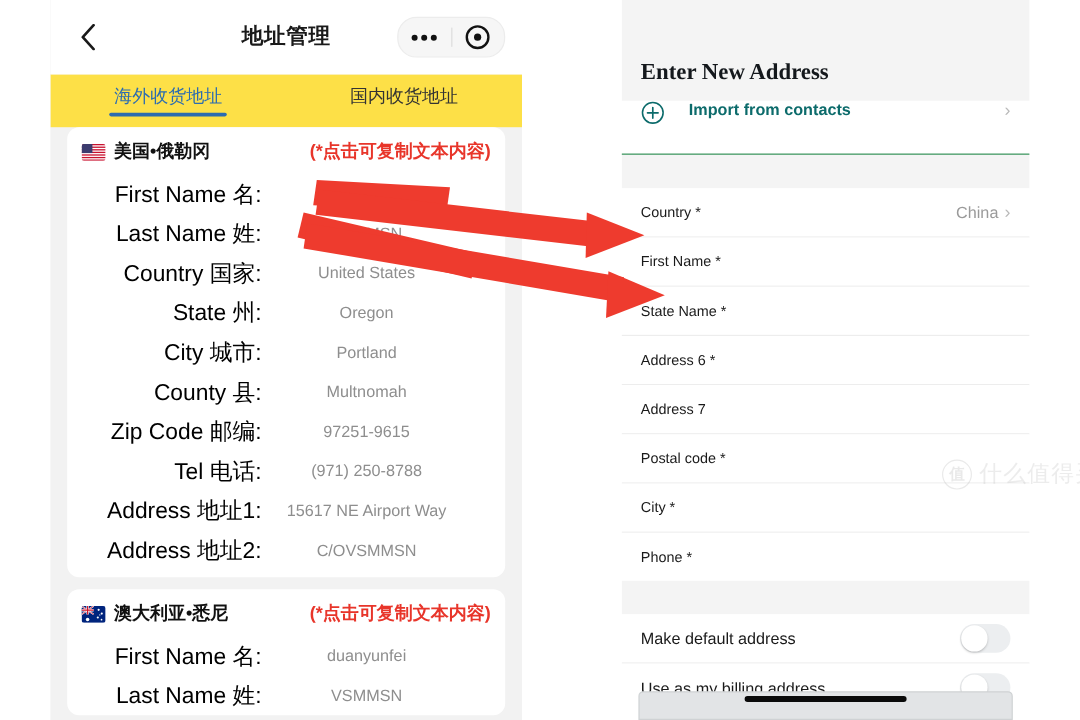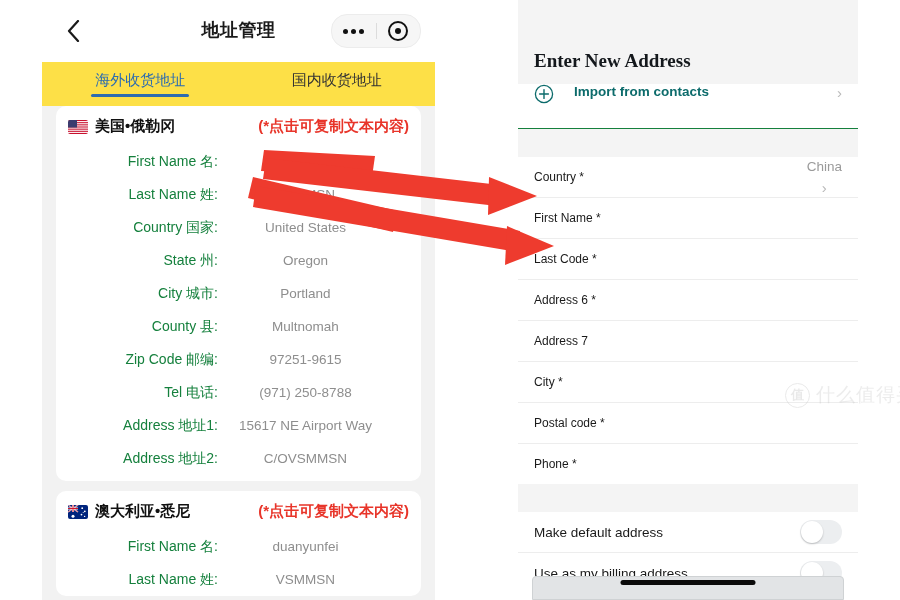--- a/index.html
+++ b/index.html
@@ -67,21 +67,21 @@
     padding:11px 12px 9px 12px;
   }
   .card-title{display:flex;align-items:center;gap:7px;font-size:15px;font-weight:700;color:#111;}
   .flag{width:20px;height:14px;border-radius:2px;display:block;flex:0 0 auto;}
   .copy-hint{font-size:15px;font-weight:700;color:#e8352a;}
   .row{
     display:flex;align-items:center;height:33px;padding:0 12px;
   }
   .row .k{
     width:150px;text-align:right;padding-right:18px;
-    font-size:14px;color:#15803d;white-space:nowrap;
+    font-size:19px;color:#000000;white-space:nowrap;
   }
   .row .v{
     flex:1;text-align:center;font-size:13.5px;color:#8e8e8e;white-space:nowrap;
     padding-right:34px;
   }
 
   
   .right-panel{
     position:absolute;left:518px;top:0;width:340px;height:600px;
     background:#ffffff;overflow:hidden;
@@ -99,21 +99,21 @@
   }
   .plus-icon{width:20px;height:20px;flex:0 0 auto;}
   .import-label{font-size:13.5px;font-weight:600;color:#0c6b6b;flex:1;}
   .chev{color:#b9b9b9;font-size:15px;}
   .rp-gap{height:28px;background:#f4f4f4;}
   .field{
     height:40px;display:flex;align-items:center;padding:0 16px;
     border-bottom:1px solid #ededed;background:#fff;
   }
   .field-label{font-size:12px;color:#1a1a1a;flex:1;}
-  .field-value{font-size:13.5px;color:#9a9a9a;display:flex;align-items:center;gap:5px;flex-direction:column;}
+  .field-value{font-size:13.5px;color:#9a9a9a;display:flex;align-items:center;gap:5px;}
   .rp-gap2{height:28px;background:#f4f4f4;}
   .toggle-row{
     height:40px;display:flex;align-items:center;padding:0 16px;
     border-bottom:1px solid #ededed;background:#fff;
   }
   .toggle-label{font-size:13.5px;color:#1a1a1a;flex:1;}
   .switch{
     width:42px;height:24px;border-radius:12px;background:#eceef0;
     position:relative;flex:0 0 auto;
   }
@@ -303,33 +303,33 @@
       <span class="field-label">Country *</span>
       <span class="field-value">
         <span>China</span>
         <span class="chev">›</span>
       </span>
     </div>
     <div class="field">
       <span class="field-label">First Name *</span>
     </div>
     <div class="field">
-      <span class="field-label">Last Code *</span>
+      <span class="field-label">State Name *</span>
     </div>
     <div class="field">
       <span class="field-label">Address 6 *</span>
     </div>
     <div class="field">
       <span class="field-label">Address 7</span>
     </div>
     <div class="field">
+      <span class="field-label">Postal code *</span>
+    </div>
+    <div class="field">
       <span class="field-label">City *</span>
-    </div>
-    <div class="field">
-      <span class="field-label">Postal code *</span>
     </div>
     <div class="field" style="border-bottom:none;">
       <span class="field-label">Phone *</span>
     </div>
 
     <div class="rp-gap2"></div>
 
     <div class="toggle-row">
       <span class="toggle-label">Make default address</span>
       <span class="switch">

